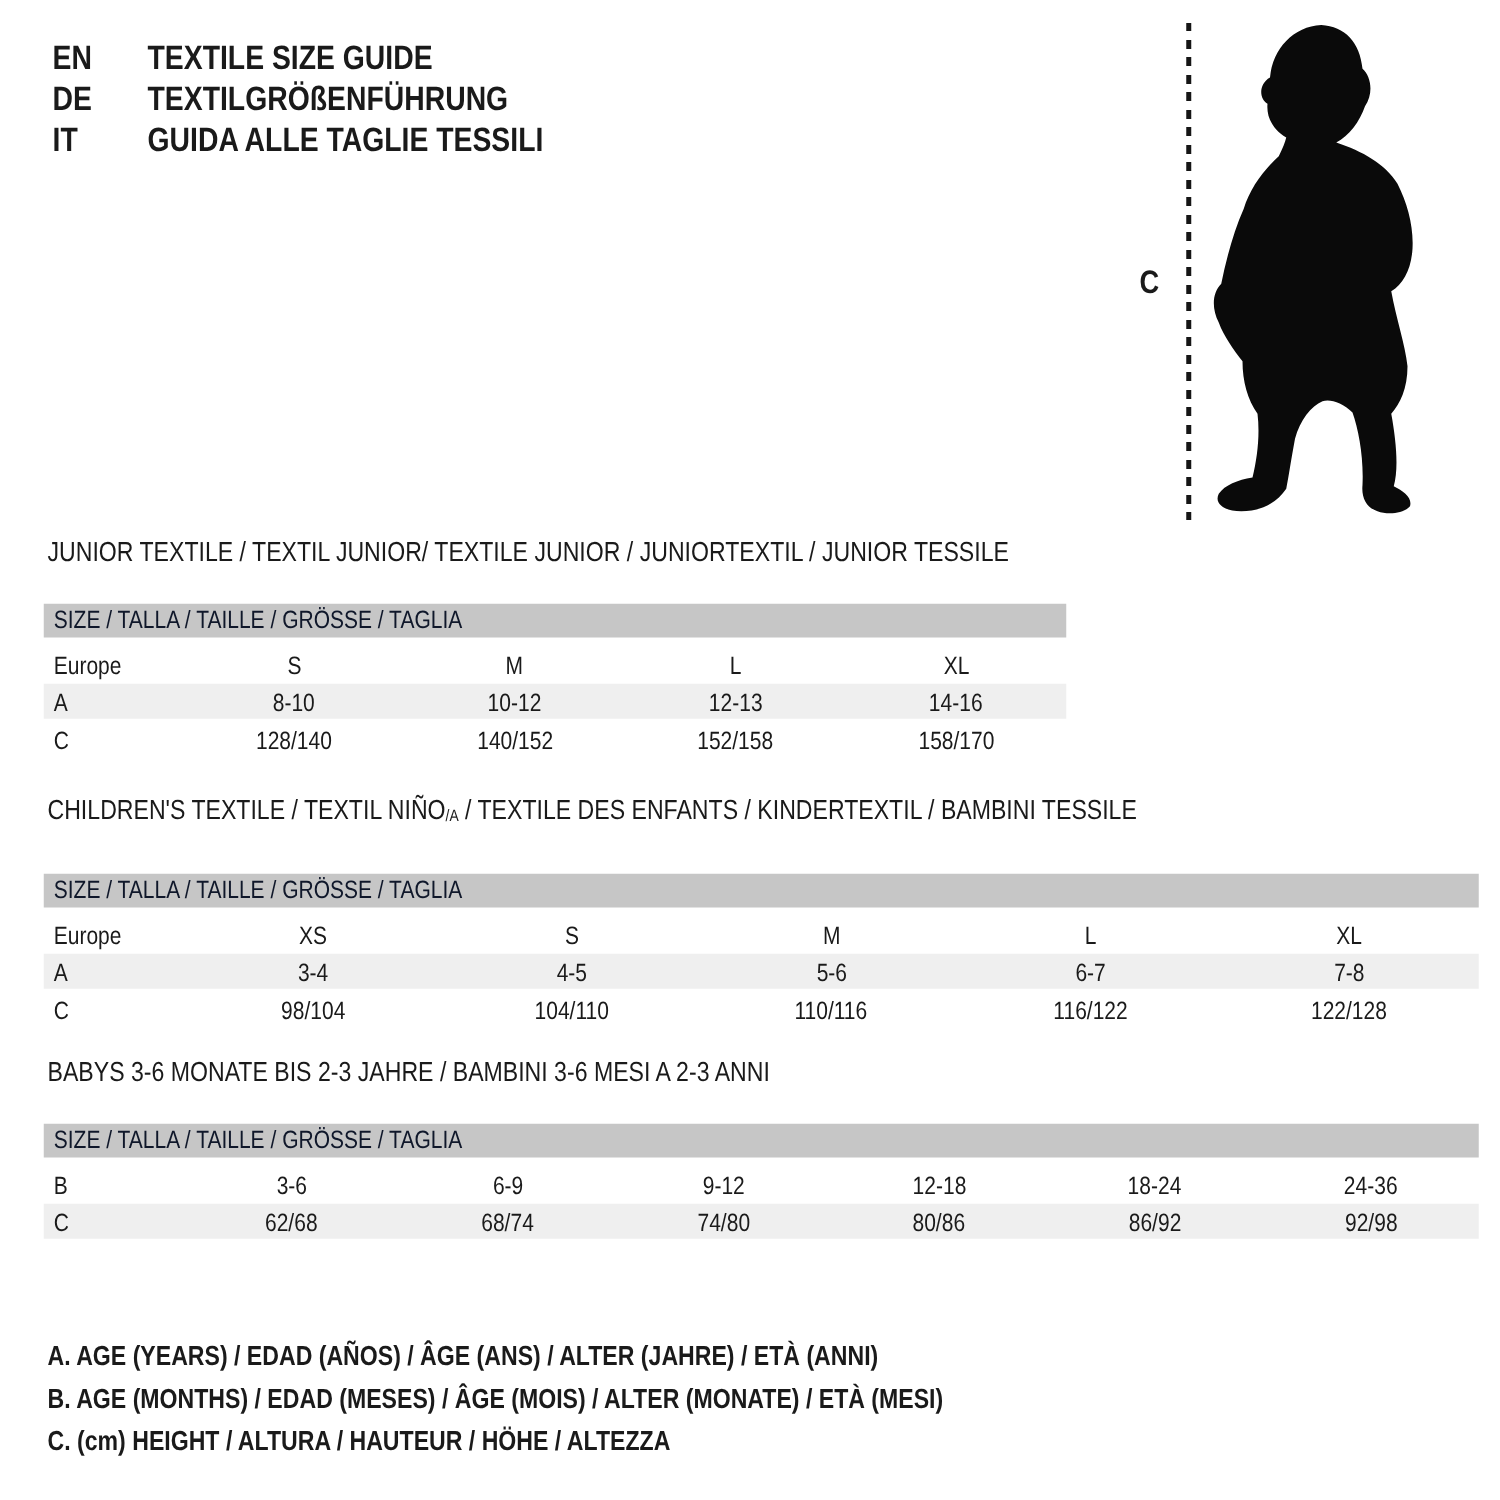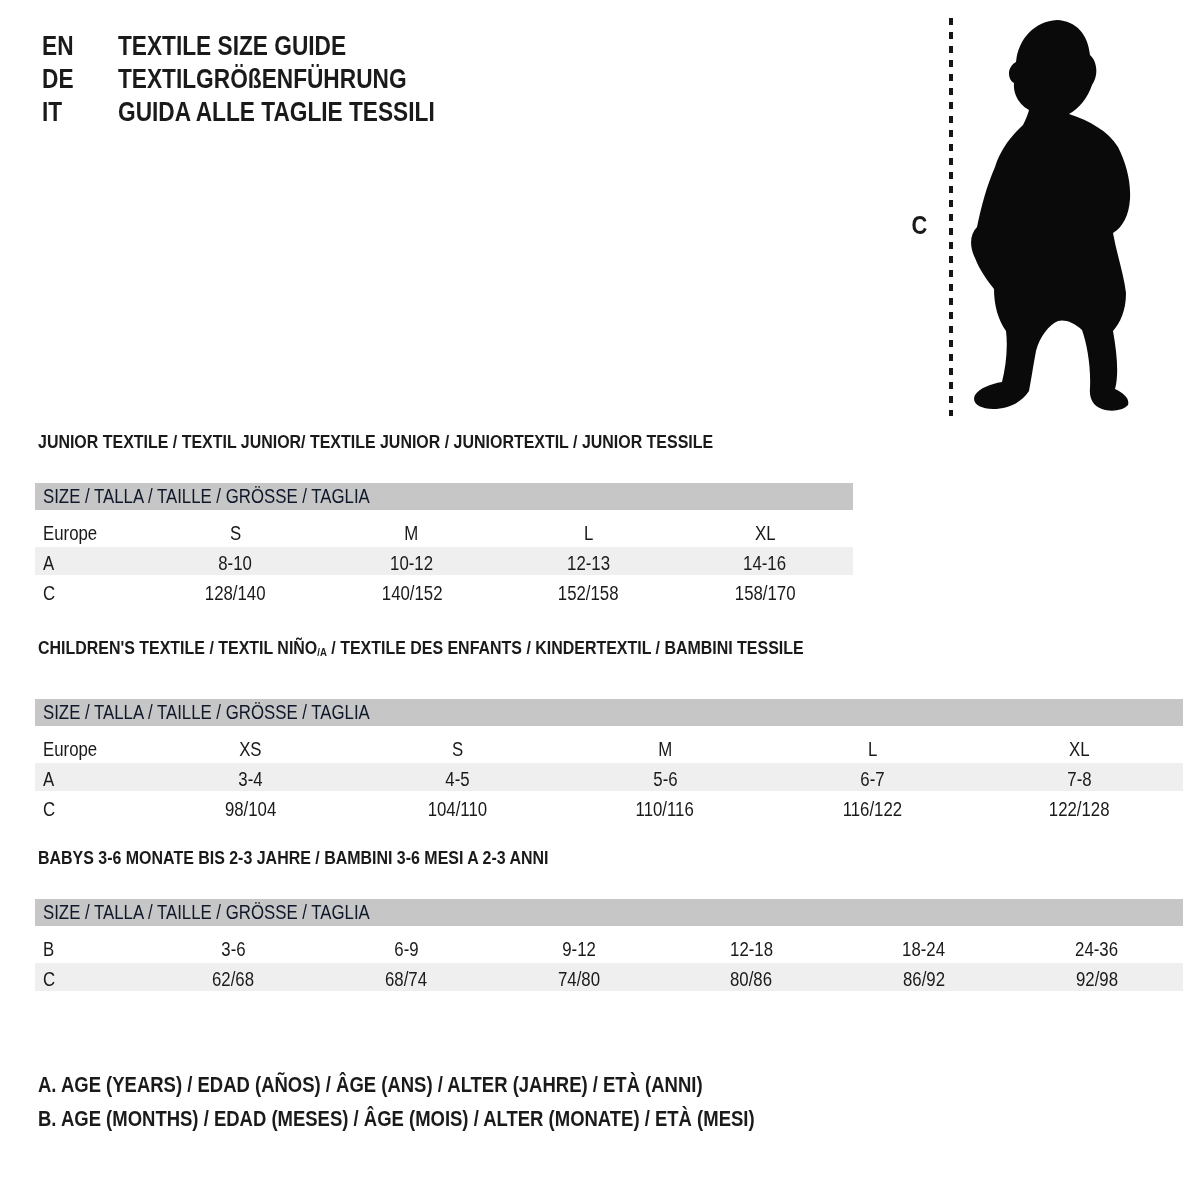--- a/index.html
+++ b/index.html
@@ -29,21 +29,21 @@
   }
   .measure-label { position:absolute; left:910px; top:210px; font-size:26px; font-weight:bold; }
   .silhouette { position:absolute; left:966px; top:17px; }
 
   
   .section { position:absolute; left:35px; }
   #junior   { top:430px; width:818px; }
   #children { top:636px; width:1148px; }
   #babies   { top:840px; width:1148px; }
 
-  .sec-title { margin:0; padding-left:3px; font-size:19px; font-weight:bold; line-height:23px; }
+  .sec-title { margin:0; padding-left:3px; font-size:22px; font-weight:normal; line-height:23px; }
   .sec-title .sub { font-size:0.6em; vertical-align:-0.15em; }
   #babies .sec-title { line-height:35px; }
 
   .size-bar {
     margin-top:30px; height:27px; padding-left:8px;
     background:var(--bar-bg, #c6c6c6);
     display:flex; align-items:center;
     font-size:20px; color:#0f172a;
   }
   #children .size-bar { margin-top:35px; }
@@ -203,15 +203,16 @@
           <span class="cell"><span class="cond">80/86</span></span>
           <span class="cell"><span class="cond">86/92</span></span>
           <span class="cell"><span class="cond">92/98</span></span>
         </div>
       </div>
   </div>
 
   <div class="legend">
     <div class="legend-line"><span class="cond left">A. AGE (YEARS) / EDAD (AÑOS) / ÂGE (ANS) / ALTER (JAHRE) / ETÀ (ANNI)</span></div>
     <div class="legend-line"><span class="cond left">B. AGE (MONTHS) / EDAD (MESES) / ÂGE (MOIS) / ALTER (MONATE) / ETÀ (MESI)</span></div>
+    <div class="legend-line"><span class="cond left">C. (cm) HEIGHT / ALTURA / HAUTEUR / HÖHE / ALTEZZA</span></div>
   </div>
 
 </div>
 
 </body></html>

